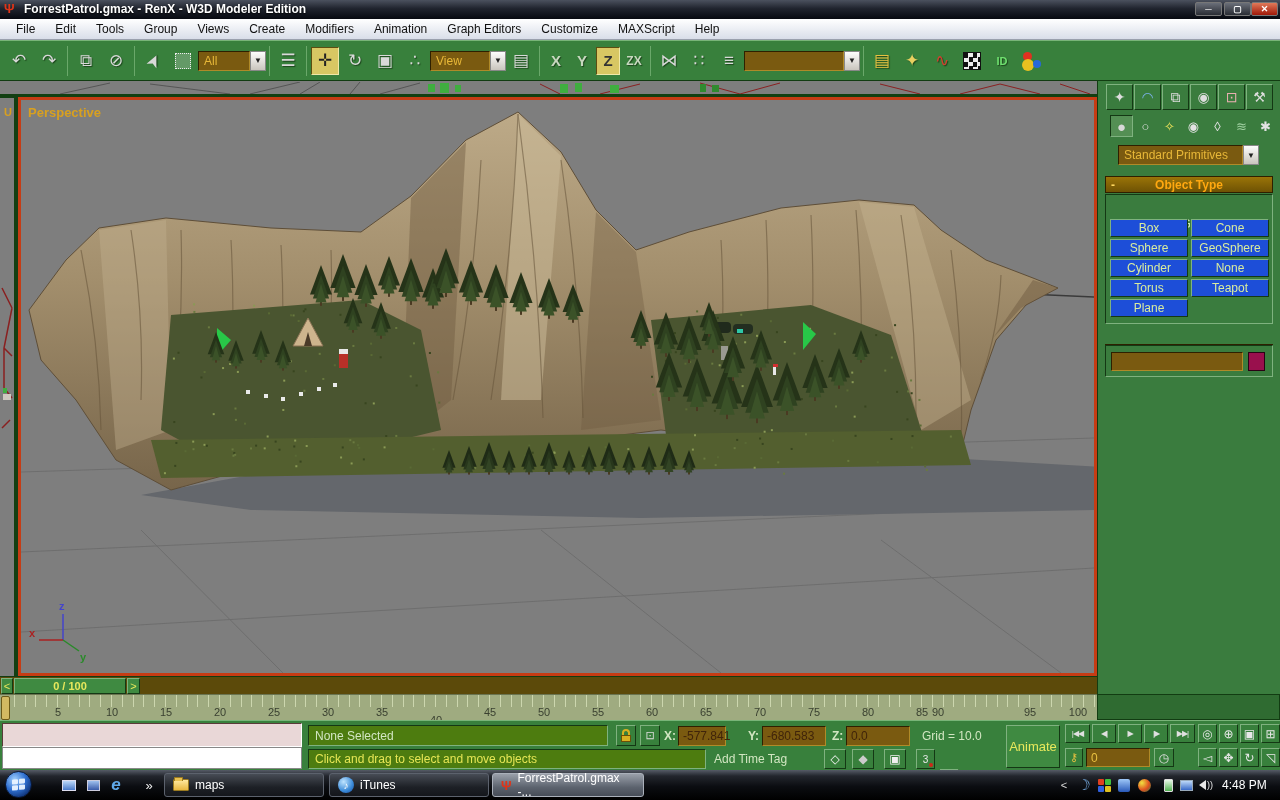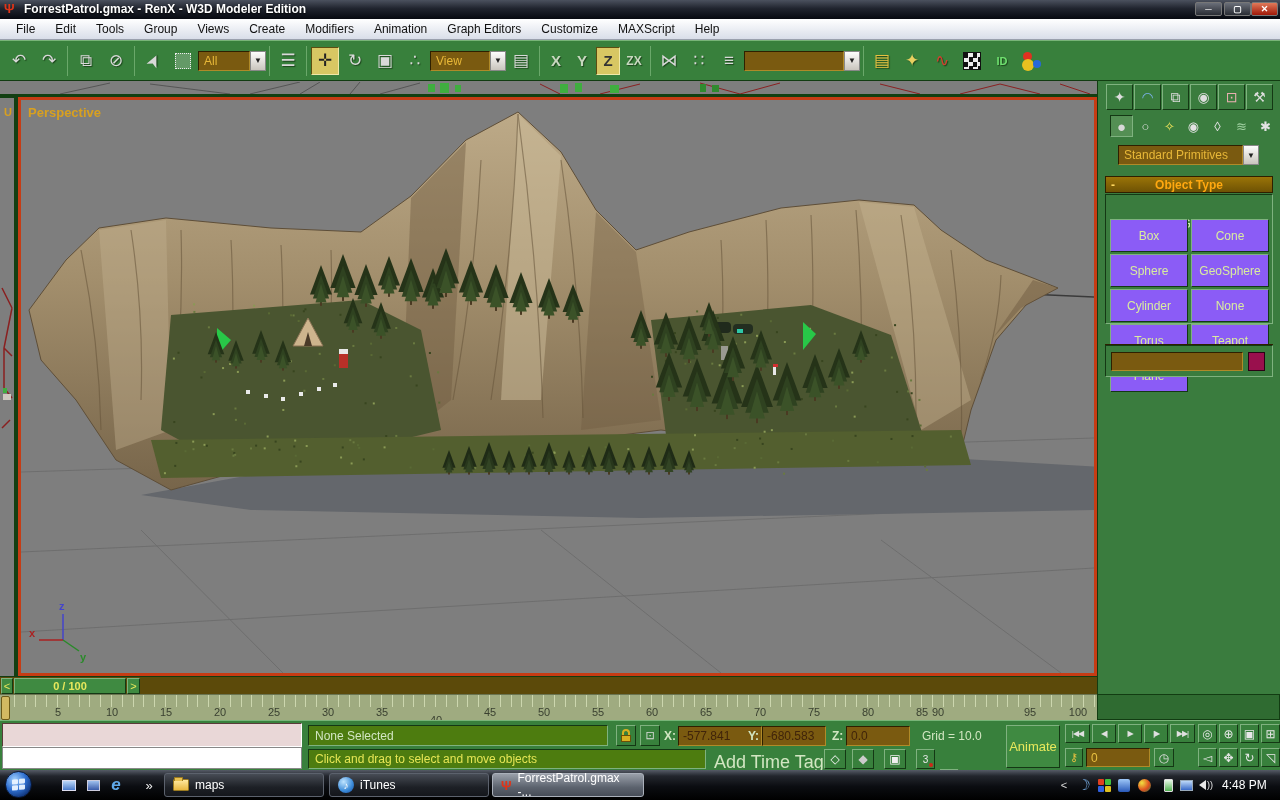--- a/index.html
+++ b/index.html
@@ -47,21 +47,21 @@
   .ptab{width:27px;height:26px;border:1px solid;border-color:#7fb27f #143814 #143814 #7fb27f;display:flex;align-items:center;justify-content:center;font-size:14px;color:#ddd;margin-right:1px;background:#3a7c3e;}
   #panel-tabs{left:8px;top:3px;display:flex;}
   #panel-subtabs{left:12px;top:34px;display:flex;}
   .stab{width:23px;height:22px;display:flex;align-items:center;justify-content:center;font-size:13px;color:#e2e2e2;margin-right:1px;}
   .stab.pressed{background:#548f54;border:1px solid;border-color:#143814 #7fb27f #7fb27f #143814;}
   #cat-dd{left:20px;top:64px;width:125px;}
   #cat-dd-arrow{left:145px;top:64px;}
   .rollout-head{height:17px;background:linear-gradient(#9a7408,#6e5204);border:1px solid #2e2000;color:#ffa810;font-size:12px;font-weight:bold;display:flex;align-items:center;justify-content:center;position:relative;}
   .rollout-head .minus{position:absolute;left:5px;color:#ffd860;font-weight:bold;}
   .rollout-body{border:1px solid;border-color:#143814 #7fb27f #7fb27f #143814;background:#3a7c3e;}
-  .obtn{height:33px;background:#8b5cf6;border:1px solid;border-color:#7fb27f #143814 #143814 #7fb27f;color:#d9ec9f;font-size:12px;display:flex;align-items:center;justify-content:center;}
+  .obtn{height:18px;background:#1d4ed8;border:1px solid;border-color:#7fb27f #143814 #143814 #7fb27f;color:#d9ec9f;font-size:12px;display:flex;align-items:center;justify-content:center;}
   #autogrid-row{display:flex;align-items:center;justify-content:center;color:#d9ecb9;font-size:12px;height:18px;margin-top:20px;}
   #autogrid-box{width:11px;height:11px;background:#3a7c3e;border:1px solid;border-color:#143814 #7fb27f #7fb27f #143814;margin-left:6px;}
   #name-field{height:19px;background:#7a5a10;border:1px solid;border-color:#2e2000 #b08a28 #b08a28 #2e2000;}
   #color-swatch{width:17px;height:19px;background:#99104d;border:1px solid #2a0215;}
 
   
   #timeline{left:0;top:676px;width:1097px;height:18px;background:#5c4a0a;border-top:1px solid #123c12;}
   .tl-btn{height:16px;background:#3f8a41;border:1px solid;border-color:#7fb27f #143814 #143814 #7fb27f;color:#e8e85c;font-size:11px;display:flex;align-items:center;justify-content:center;}
   #tl-prev{left:1px;top:1px;width:12px;}
   #tl-frame{left:14px;top:1px;width:112px;font-weight:bold;}
@@ -75,21 +75,21 @@
   
   #statusbar{left:0;top:720px;width:1280px;height:50px;background:#38803c;border-top:1px solid #78b478;}
   .sunken{background:#4d7c0f;border:1px solid;border-color:#143814 #7fb27f #7fb27f #143814;}
   .brownfield{background:#7a5a10;border:1px solid;border-color:#2e2000 #b08a28 #b08a28 #2e2000;color:#40240a;font-size:12px;display:flex;align-items:center;padding-left:4px;}
   #listener-pink{left:2px;top:2px;width:300px;height:24px;background:#e9d7d7;border:1px solid;border-color:#5a3a3a #fff #fff #5a3a3a;}
   #listener-white{left:2px;top:26px;width:300px;height:22px;background:#ffffff;border:1px solid #888;}
   #sel-field{left:308px;top:4px;width:300px;height:21px;color:#d2e6c2;font-size:12px;display:flex;align-items:center;padding-left:6px;}
   .coordlabel{color:#d2e6c2;font-size:12px;font-weight:bold;top:8px;}
   .statbtn{background:#38803c;border:1px solid;border-color:#7fb27f #143814 #143814 #7fb27f;display:flex;align-items:center;justify-content:center;color:#ddd;}
   #prompt-field{left:308px;top:28px;width:398px;height:20px;color:#e6e655;font-size:12px;display:flex;align-items:center;padding-left:6px;}
-  #addtimetag{left:714px;top:31px;color:#d2e6c2;font-size:18px;}
+  #addtimetag{left:714px;top:31px;color:#d2e6c2;font-size:12px;}
   #animate-btn{left:1006px;top:4px;width:54px;height:43px;background:#3f8a41;border:1px solid;border-color:#7fb27f #143814 #143814 #7fb27f;color:#e8e85c;font-size:13px;display:flex;align-items:center;justify-content:center;}
   .pbbtn{top:3px;height:19px;background:#38803c;border:1px solid;border-color:#7fb27f #143814 #143814 #7fb27f;color:#e0e0e0;font-size:8px;display:flex;align-items:center;justify-content:center;letter-spacing:-1px;}
   .navbtn{width:19px;height:19px;background:#38803c;border:1px solid;border-color:#7fb27f #143814 #143814 #7fb27f;color:#e8e8e8;font-size:12px;display:flex;align-items:center;justify-content:center;}
   .minicon{width:22px;height:20px;top:28px;font-size:12px;}
   .snapbtn{width:19px;height:20px;top:28px;font-size:10px;position:relative;}
   .snapbtn i{position:absolute;right:1px;bottom:1px;width:4px;height:4px;background:#d02818;border-radius:50%;}
   
   #lock-btn{left:616px;top:4px;width:20px;height:21px;}
   .lockbody{width:10px;height:7px;background:#d8b020;border:1px solid #6a5008;margin-top:5px;}
   .lockarch{width:8px;height:6px;border:2px solid #d8b020;border-bottom:none;border-radius:4px 4px 0 0;position:absolute;top:3px;}
@@ -872,21 +872,21 @@
         <span>None Selected</span>
       </div>
     <div id="lock-btn" class="abs statbtn">
       <span class="lockarch"></span>
         <span class="lockbody"></span>
     </div>
     <div class="abs statbtn" style="left:640px;top:4px;width:20px;height:21px;font-size:11px;">
         <span>⊡</span>
       </div>
     <span class="abs coordlabel" style="left:664px;">X:</span>
-    <div class="abs brownfield" style="left:678px;top:5px;width:84px;height:20px;">
+    <div class="abs brownfield" style="left:678px;top:5px;width:48px;height:20px;">
         <span>-577.841</span>
       </div>
     <span class="abs coordlabel" style="left:748px;">Y:</span>
     <div class="abs brownfield" style="left:762px;top:5px;width:64px;height:20px;">
         <span>-680.583</span>
       </div>
     <span class="abs coordlabel" style="left:832px;">Z:</span>
     <div class="abs brownfield" style="left:846px;top:5px;width:64px;height:20px;">
         <span>0.0</span>
       </div>

